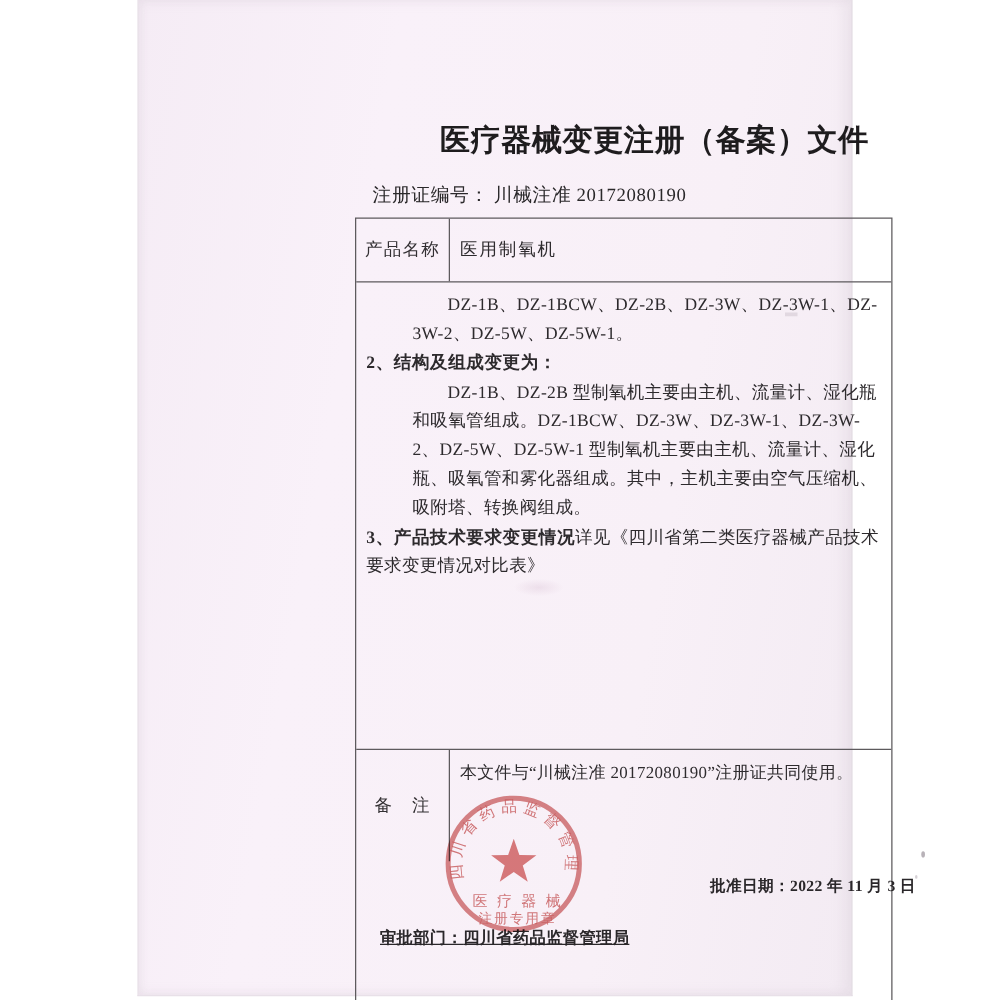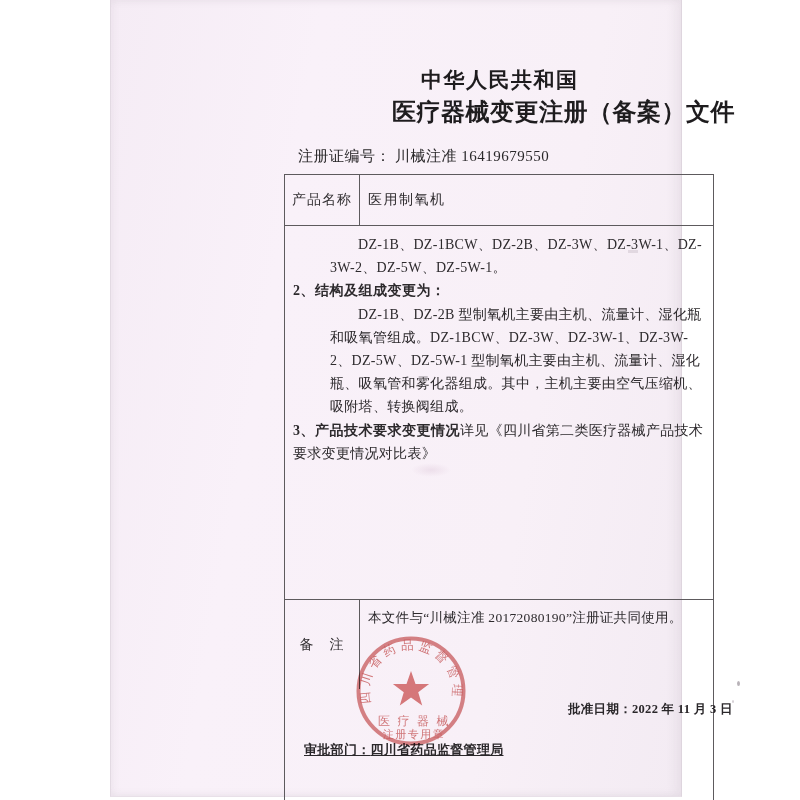--- a/index.html
+++ b/index.html
@@ -19,21 +19,21 @@
   }
 
   .title1 {
     position: absolute; left: 310px; top: 66px;
     font-family: "Liberation Sans", sans-serif; font-weight: bold;
     font-size: 21px; letter-spacing: 1.5px; color: #1e1c1e; white-space: nowrap;
   }
   .title2 {
     position: absolute; left: 241px; top: 96px;
     font-family: "Liberation Sans", sans-serif; font-weight: bold;
-    font-size: 24px; letter-spacing: 0.5px; color: #1e1c1e; white-space: nowrap; margin-left: 40px;
+    font-size: 24px; letter-spacing: 0.5px; color: #1e1c1e; white-space: nowrap;
   }
 
   .regline {
     position: absolute; left: 187px; top: 147px;
     font-size: 15px; letter-spacing: 0.5px; white-space: nowrap; color: #2a282a;
   }
   .regline .reg-value { margin-left: 4px; }
 
   
   .doc-table {
@@ -86,25 +86,24 @@
     background: #b9aeb9; opacity: .35; }
   .smudge2 { position: absolute; left: 300px; top: 463px; width: 40px; height: 14px;
     background: radial-gradient(ellipse at center, rgba(215,190,210,.35), rgba(215,190,210,0) 70%); }
 </style>
 </head>
 <body>
 
 <div class="stage">
   <div class="paper">
 
-    <div class="title1">中华人民共和国</div>
     <div class="title2">医疗器械变更注册（备案）文件</div>
 
     <div class="regline">
-      <span class="reg-label">注册证编号：</span><span class="reg-value">川械注准 16419679550</span>
+      <span class="reg-label">注册证编号：</span><span class="reg-value">川械注准 20172080190</span>
     </div>
 
     <div class="doc-table">
 
       <div class="t-row r1">
         <div class="t-label">产品名称</div>
         <div class="t-cell cell-product">医用制氧机</div>
       </div>
 
       <div class="t-row r2">

